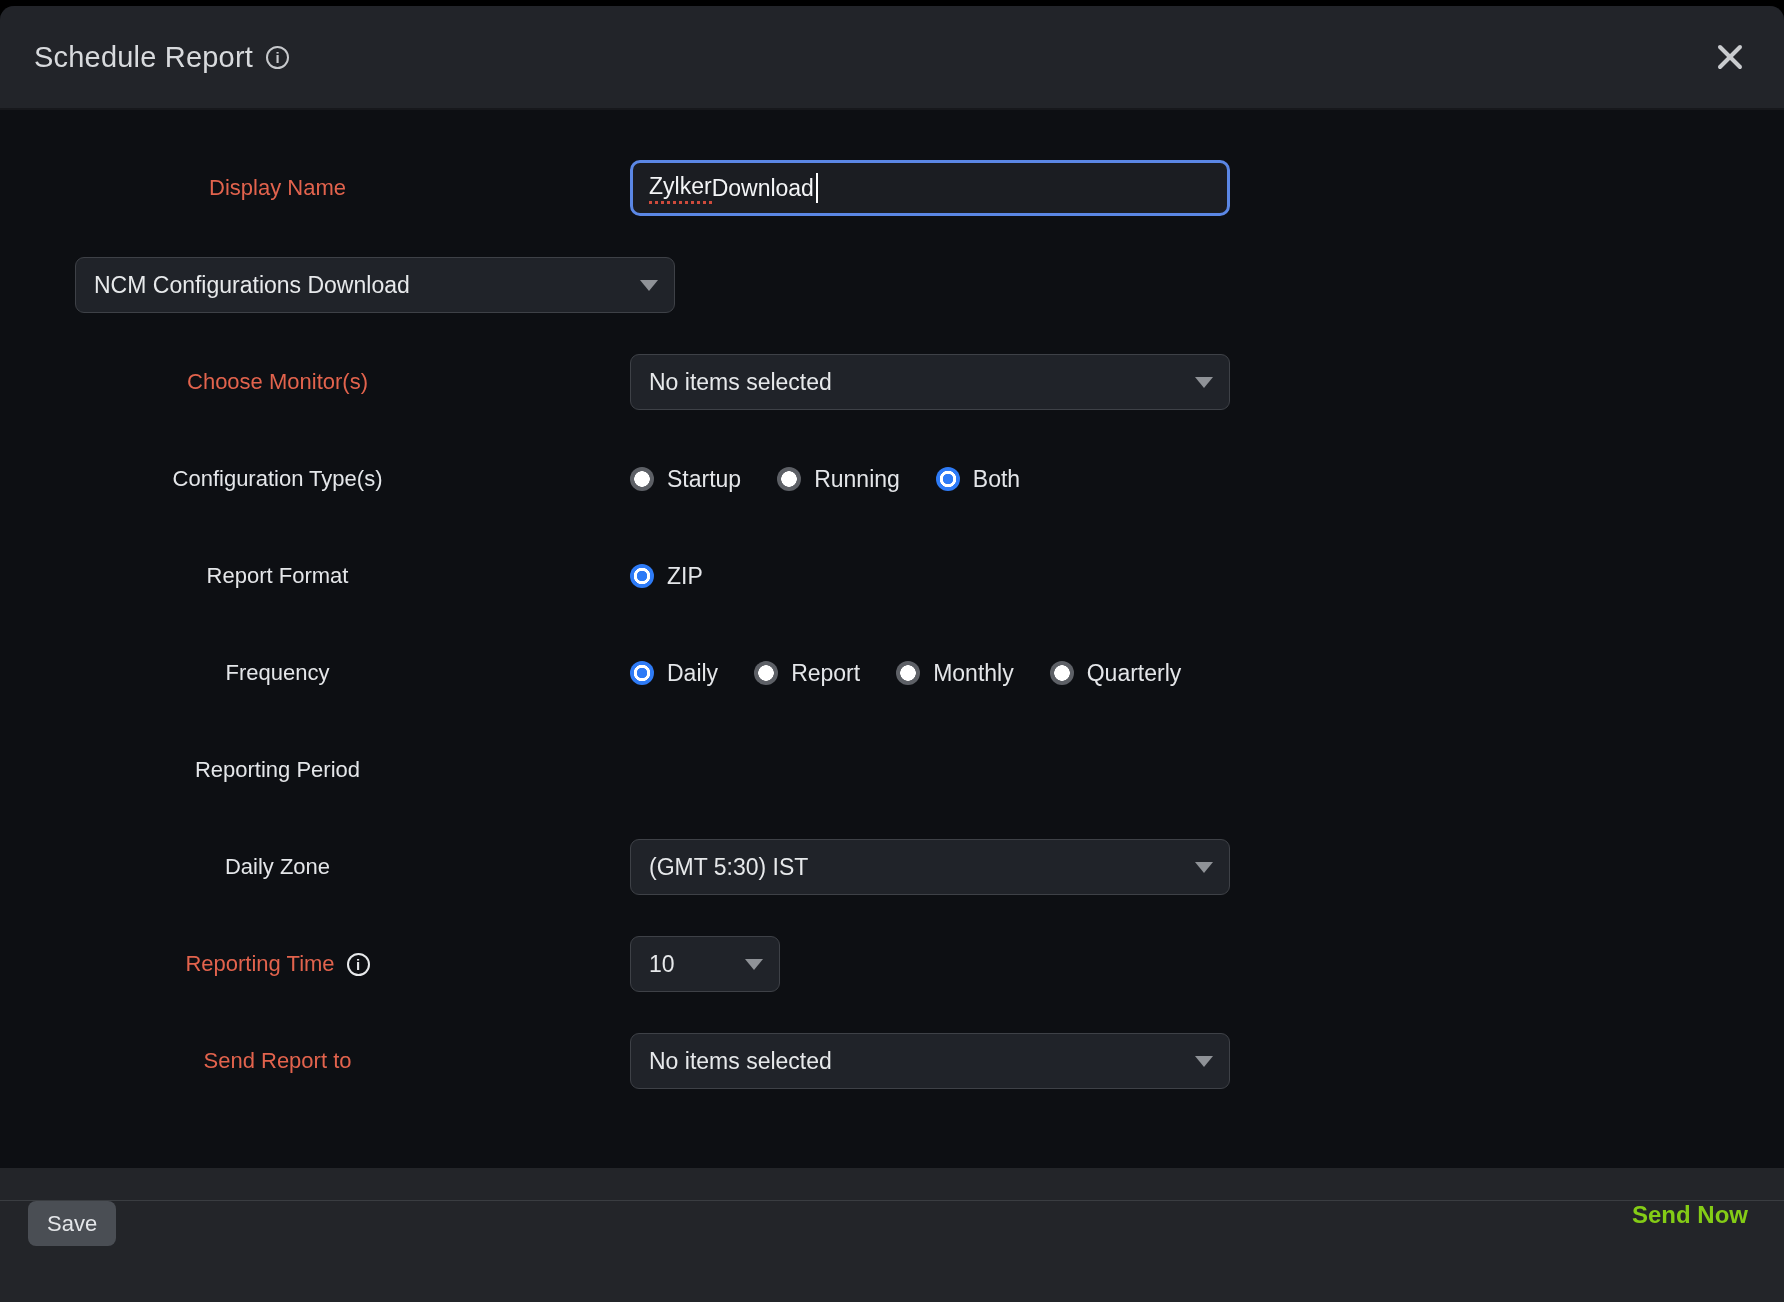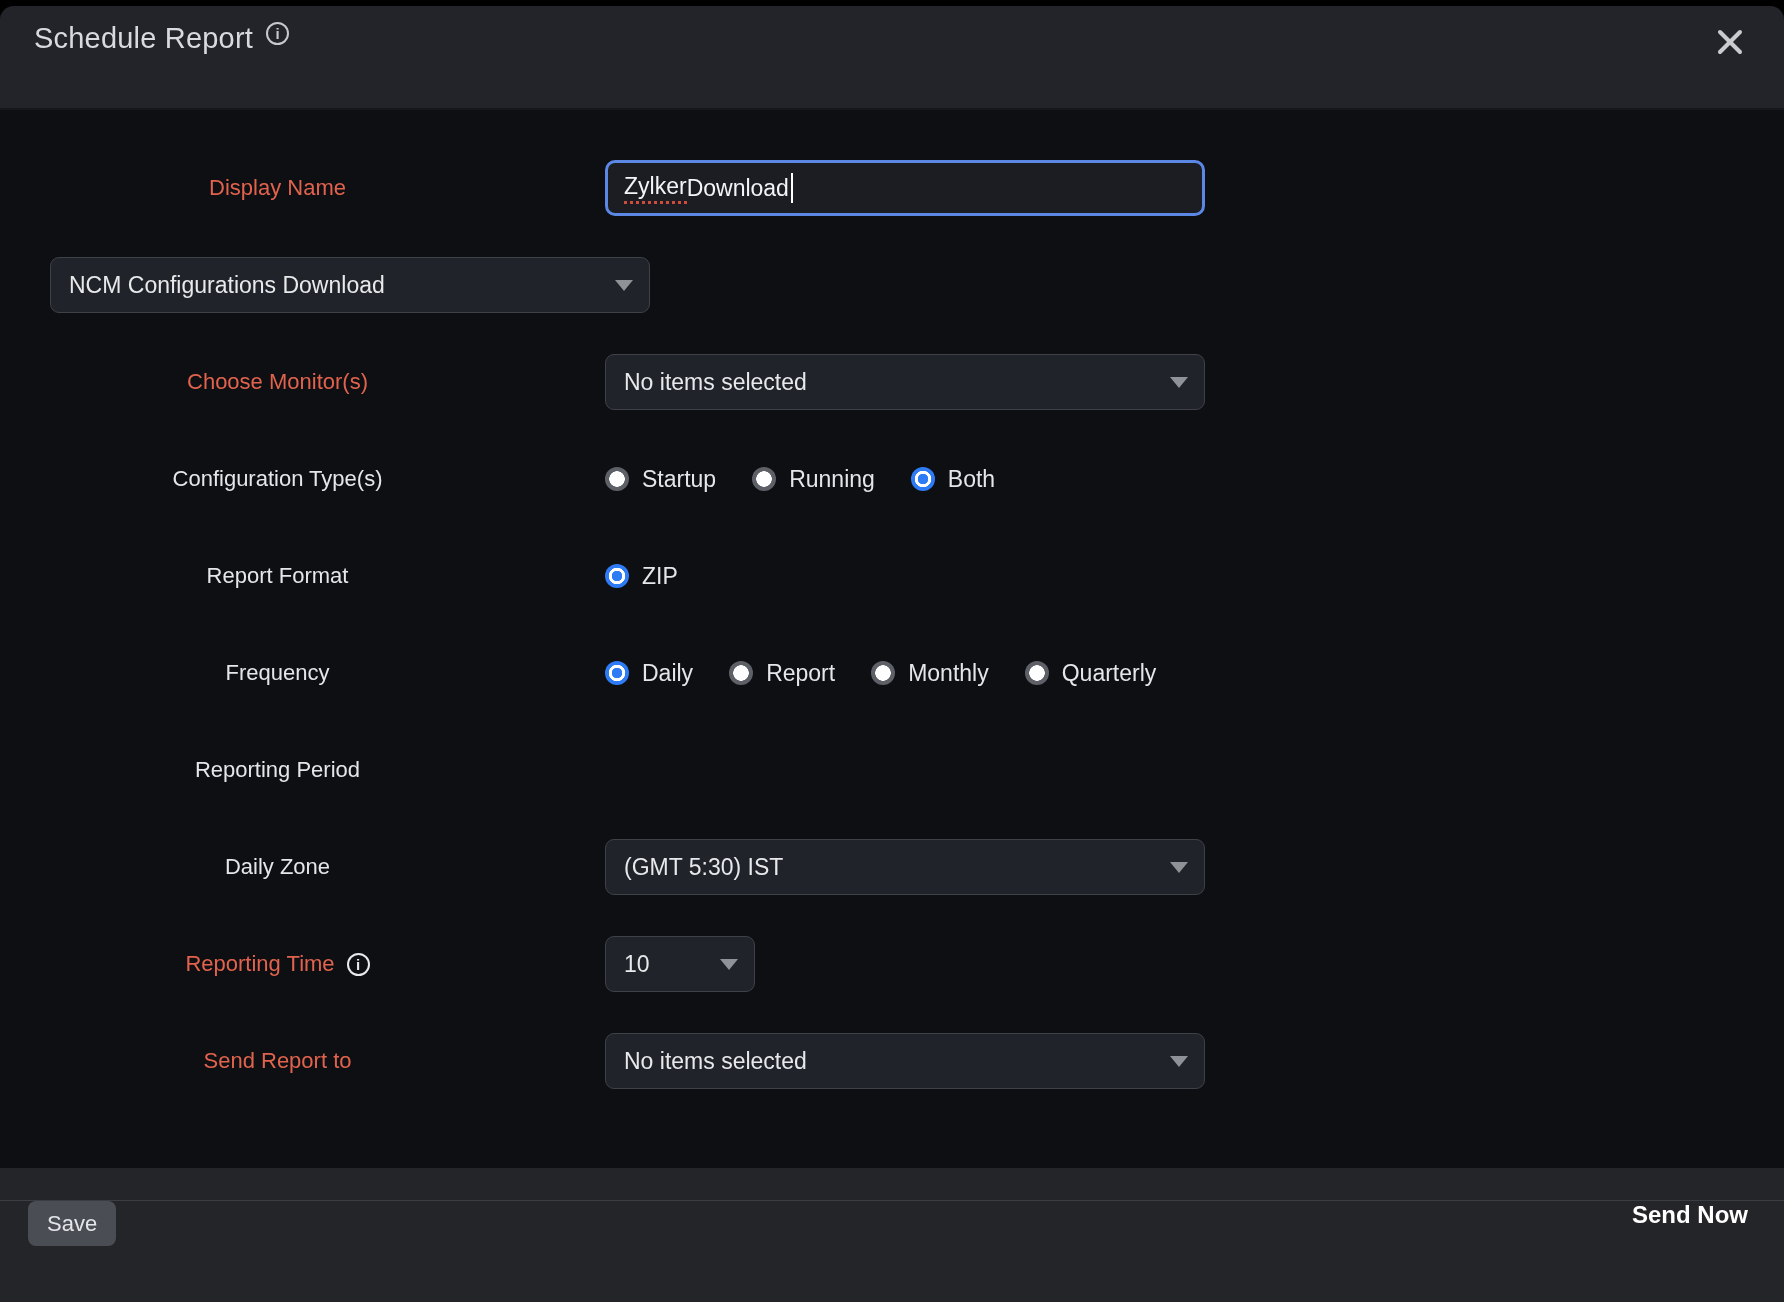--- a/index.html
+++ b/index.html
@@ -13,21 +13,21 @@
     background:#0d0f13;
     border-radius:14px 14px 0 0;
     overflow:hidden;
     display:flex; flex-direction:column;
   }
   
   .header {
     height:104px; flex:0 0 104px;
     background:#222429;
     border-bottom:2px solid #17181c;
-    display:flex; 
+    display:flex; align-items:center;
     padding:16px 34px;
   }
   .title { color:#d8dadd; font-size:29px; letter-spacing:.2px; }
   .info-icon {
     width:23px; height:23px; border:2px solid currentColor; border-radius:50%;
     display:inline-flex; align-items:center; justify-content:center;
     font-size:15px; line-height:1; color:#c7c9cc; margin-left:13px;
     font-weight:bold;
   }
   .info-icon::after { content:"i"; }
@@ -38,21 +38,21 @@
   
   .body { flex:1 1 auto; background:#0d0f13; padding-top:50px; }
   .row { display:flex; align-items:center; min-height:56px; margin-bottom:41px; }
   .lbl {
     width:555px; flex:0 0 555px;
     display:flex; justify-content:center; align-items:center; gap:10px;
     text-align:right; font-size:22px; color:#e4e6e9;
   }
   .lbl.req { color:#e2634d; }
   .lbl .info-icon { margin-left:2px; color:#e8eaec; }
-  .ctl { margin-left:50px; }
+  .ctl { margin-left:75px; }
   
   .text-input {
     width:600px; height:56px;
     background:#1b1d22;
     border:3px solid #5b87e5; border-radius:10px;
     display:flex; align-items:center;
     padding:0 16px;
     color:#f3f4f6; font-size:23px;
     cursor:text;
   }
@@ -105,21 +105,21 @@
     padding:0 36px 0 28px;
   }
   .save-btn {
     background:#4a4e54; color:#e4e6e9;
     font-size:22px;
     padding:0 19px; height:45px;
     display:flex; align-items:center;
     border:none; border-radius:8px; cursor:pointer;
     font-family:inherit;
   }
-  .send-now { color:#ffffff; font-size:24px; font-weight:bold; cursor:pointer; }
+  .send-now { color:#84cc16; font-size:24px; font-weight:bold; cursor:pointer; }
 </style>
 </head>
 <body>
 
 <div class="modal">
 
   <div class="header">
     <span class="title">Schedule Report</span>
     <span class="info-icon"></span>
     <span class="close-btn">

